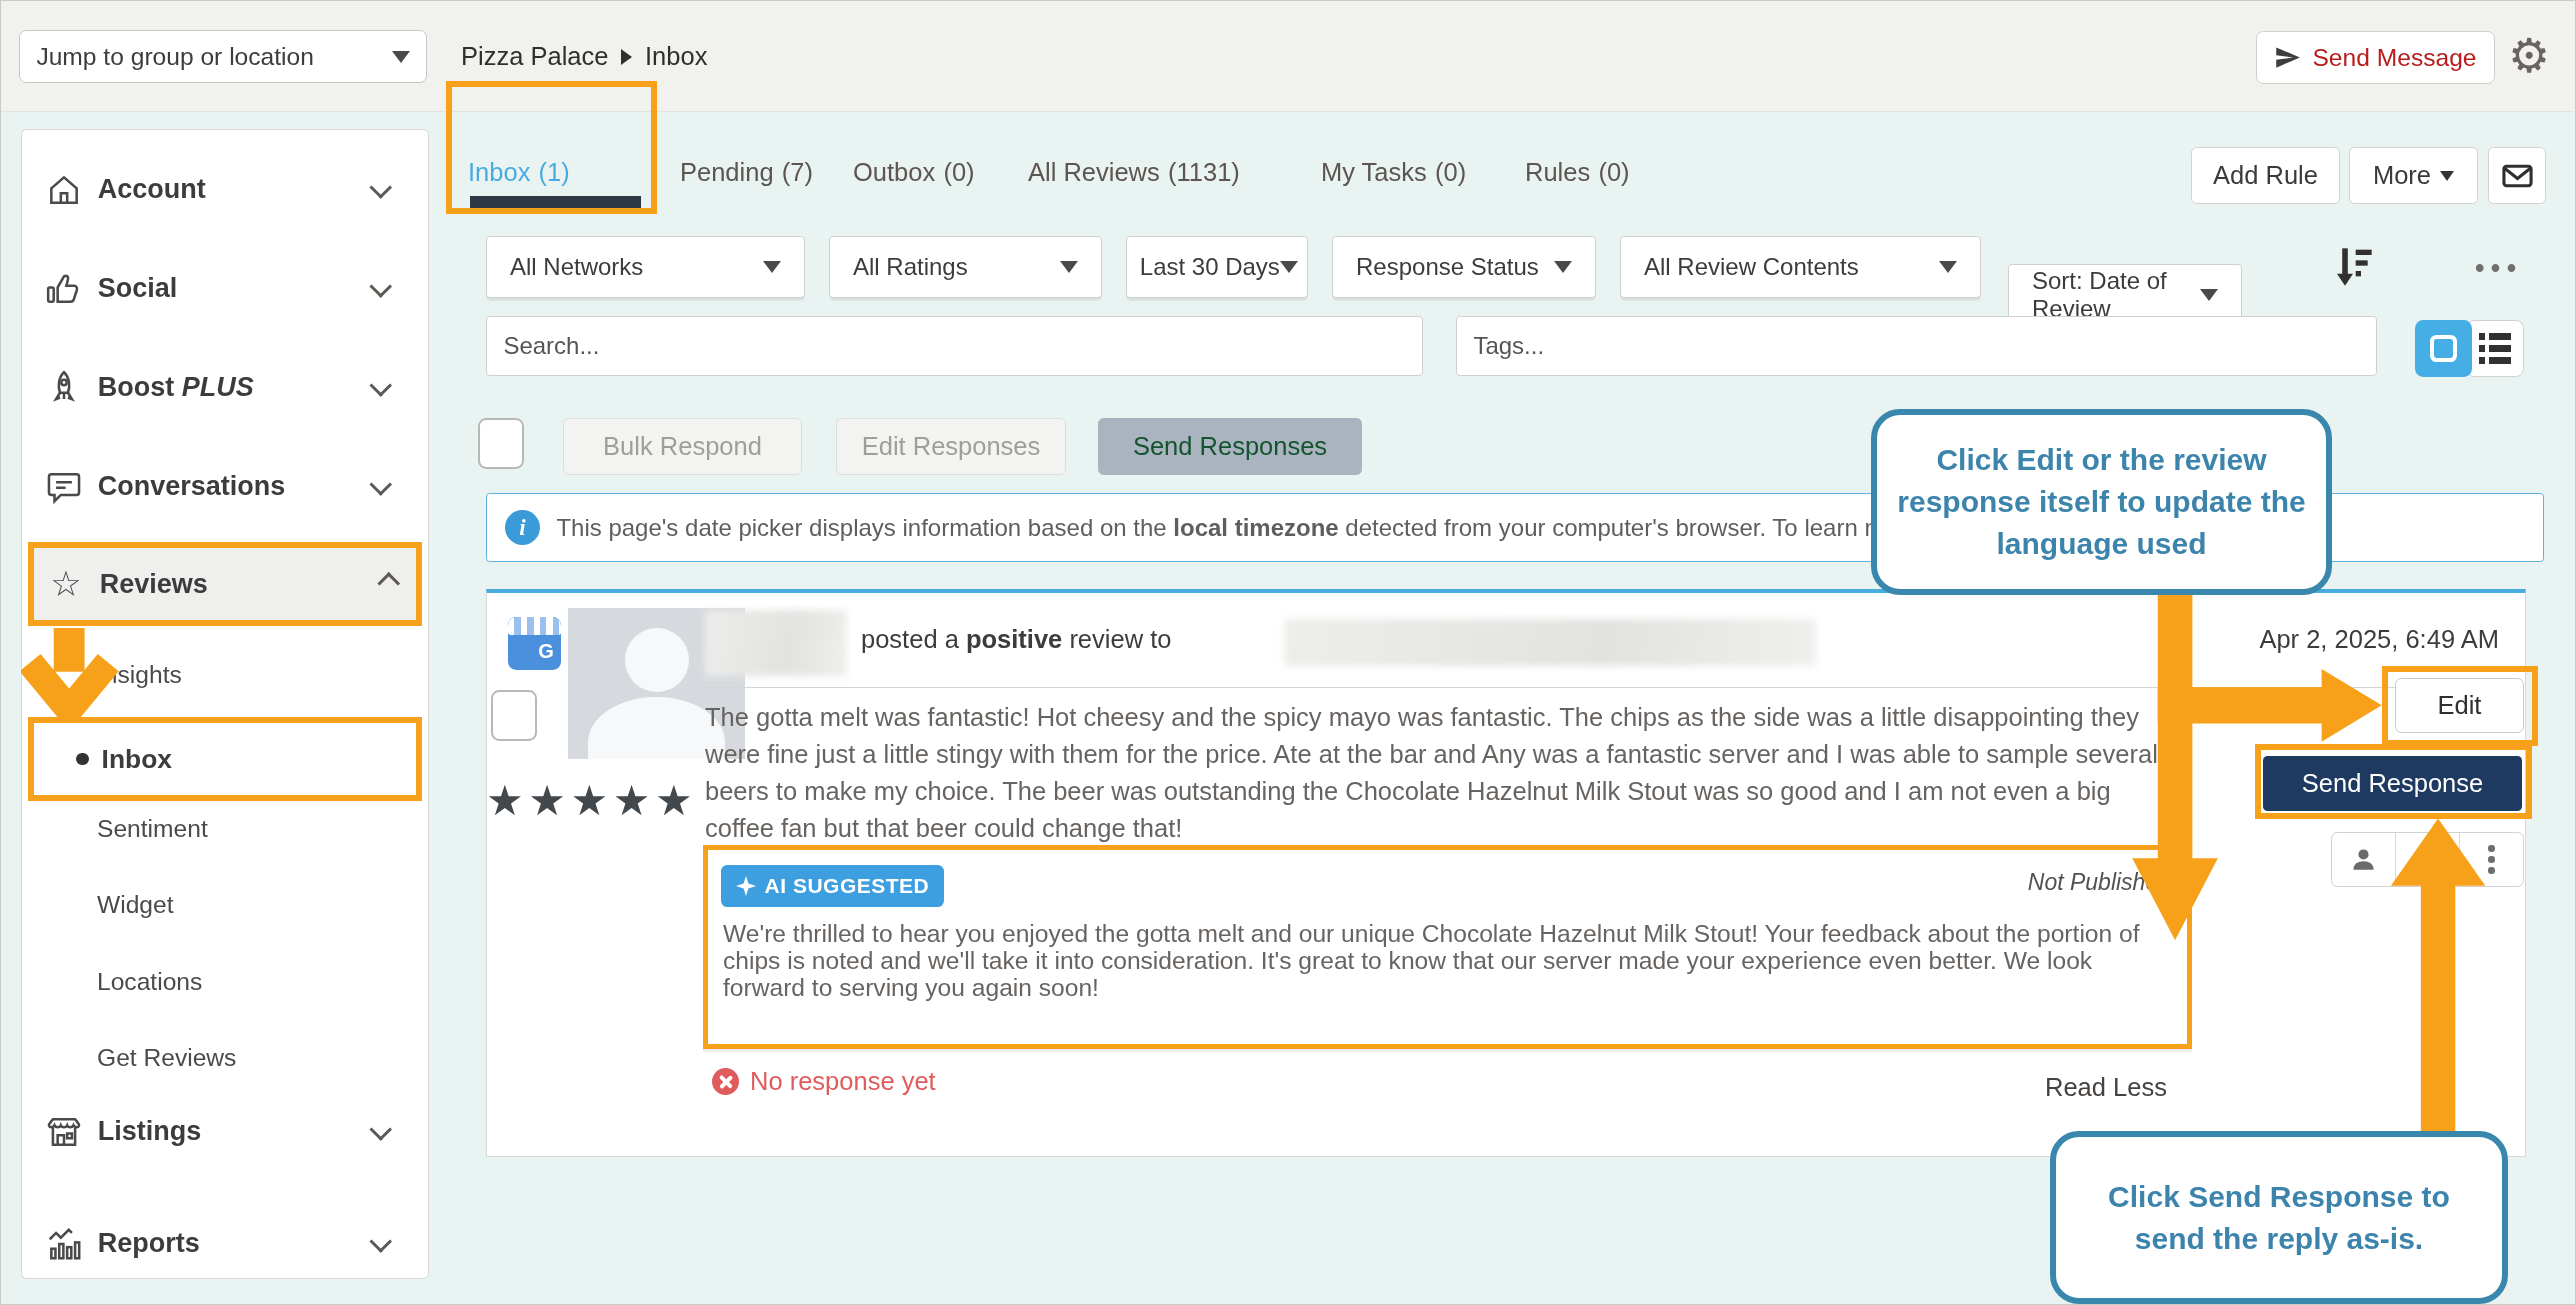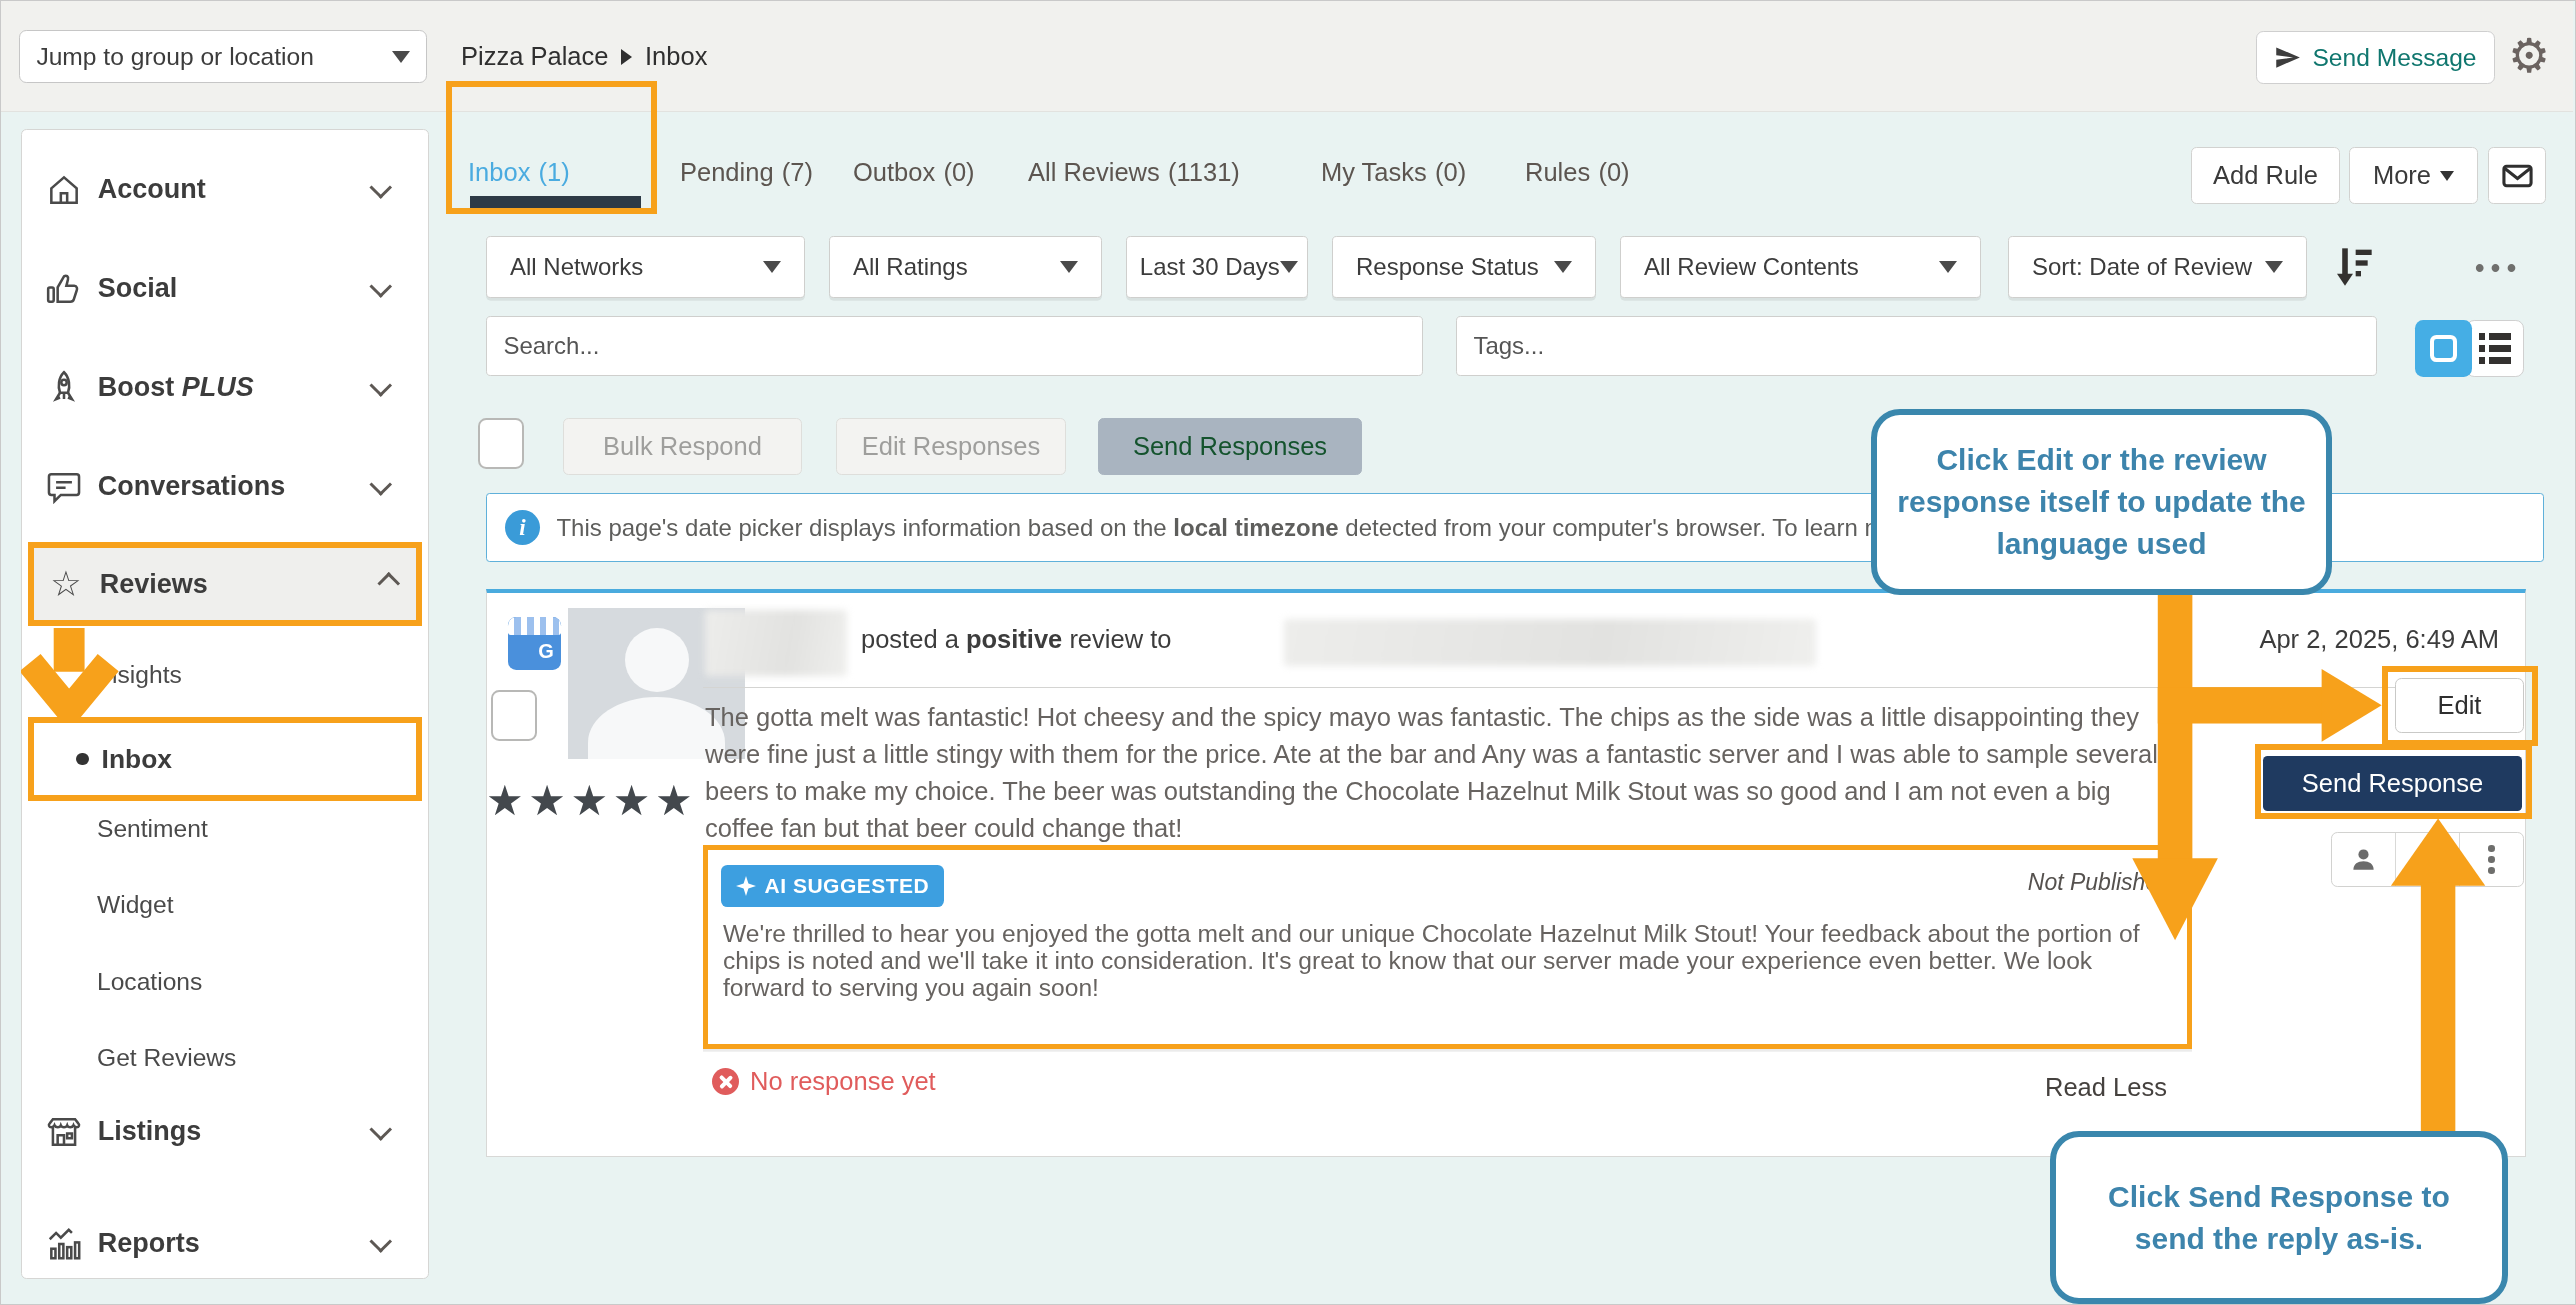--- a/index.html
+++ b/index.html
@@ -12,21 +12,21 @@
   }
   .abs{position:absolute;}
   
   .topbar{left:0;top:0;width:2572px;height:111px;background:#f1f1ee;border-bottom:0.9px solid #e2e2df;}
   .jump{left:18px;top:29px;width:408px;height:53px;background:#fff;border:1.8px solid #c6c6c6;border-radius:7.3px;
         display:flex;align-items:center;justify-content:space-between;padding:0 16.4px;font-size:24.6px;color:#3c3c3c;}
   .caret-down{width:0;height:0;border-left:9px solid transparent;border-right:9px solid transparent;border-top:12.8px solid #4a4a4a;}
   .crumbs{left:460px;top:0;height:111px;display:flex;align-items:center;gap:12.8px;font-size:25.5px;color:#2f2f2f;}
   .crumb-sep{width:0;height:0;border-top:8.2px solid transparent;border-bottom:8.2px solid transparent;border-left:11px solid #2f2f2f;}
   .send-msg{left:2255px;top:30px;width:239px;height:53px;background:#fff;border:1.8px solid #cfcfcf;border-radius:7.3px;
-            display:flex;align-items:center;justify-content:center;gap:11px;font-size:24.6px;color:#0f766e;}
+            display:flex;align-items:center;justify-content:center;gap:11px;font-size:24.6px;color:#b91c1c;}
   .gear{left:2507px;top:31px;font-size:47px;color:#6b6360;line-height:1;}
   
   .sidebar{left:20px;top:128px;width:408px;height:1150px;background:#fff;border:1.8px solid #d6d6d4;border-radius:5.5px;}
   .side-row{left:42px;width:365px;height:55px;display:flex;align-items:center;}
   .side-ic{width:42px;display:flex;justify-content:center;color:#4a4a4a;}
   .side-lbl{font-size:27px;font-weight:700;color:#3c3c3c;margin-left:12.8px;}
   .side-sub{left:96px;width:273px;height:51px;display:flex;align-items:center;font-size:24.6px;color:#4a4a4a;}
   .chev{width:15.5px;height:15.5px;border-right:3.6px solid #5d5854;border-bottom:3.6px solid #5d5854;margin-left:auto;margin-right:20px;}
   .chev.down{transform:rotate(45deg) translate(-1.8px,-1.8px);}
   .chev.up{transform:rotate(-135deg);}
@@ -275,21 +275,21 @@
       <span class="caret-down"></span>
   </div>
   <div class="abs fsel" style="left:1331px;width:264px;">
     <span>Response Status</span>
       <span class="caret-down"></span>
   </div>
   <div class="abs fsel" style="left:1619px;width:361px;">
     <span>All Review Contents</span>
       <span class="caret-down"></span>
   </div>
-  <div class="abs fsel" style="left:2007px;width:299px;">
+  <div class="abs fsel" style="left:2007px;width:234px;margin-top:28px;">
     <span>Sort: Date of Review</span>
       <span class="caret-down"></span>
   </div>
   <div class="abs" style="left:2332px;top:244px;">
     <svg width="40" height="44" viewBox="0 0 30 32">
       <line x1="9" y1="2" x2="9" y2="24" stroke="#33312f" stroke-width="4.2"></line>
       <polygon points="3,21 15,21 9,30" fill="#33312f"></polygon>
       <rect x="17" y="3" width="12" height="4" fill="#33312f"></rect>
       <rect x="17" y="11" width="9" height="4" fill="#33312f"></rect>
       <rect x="17" y="19" width="4" height="4" fill="#33312f"></rect>

